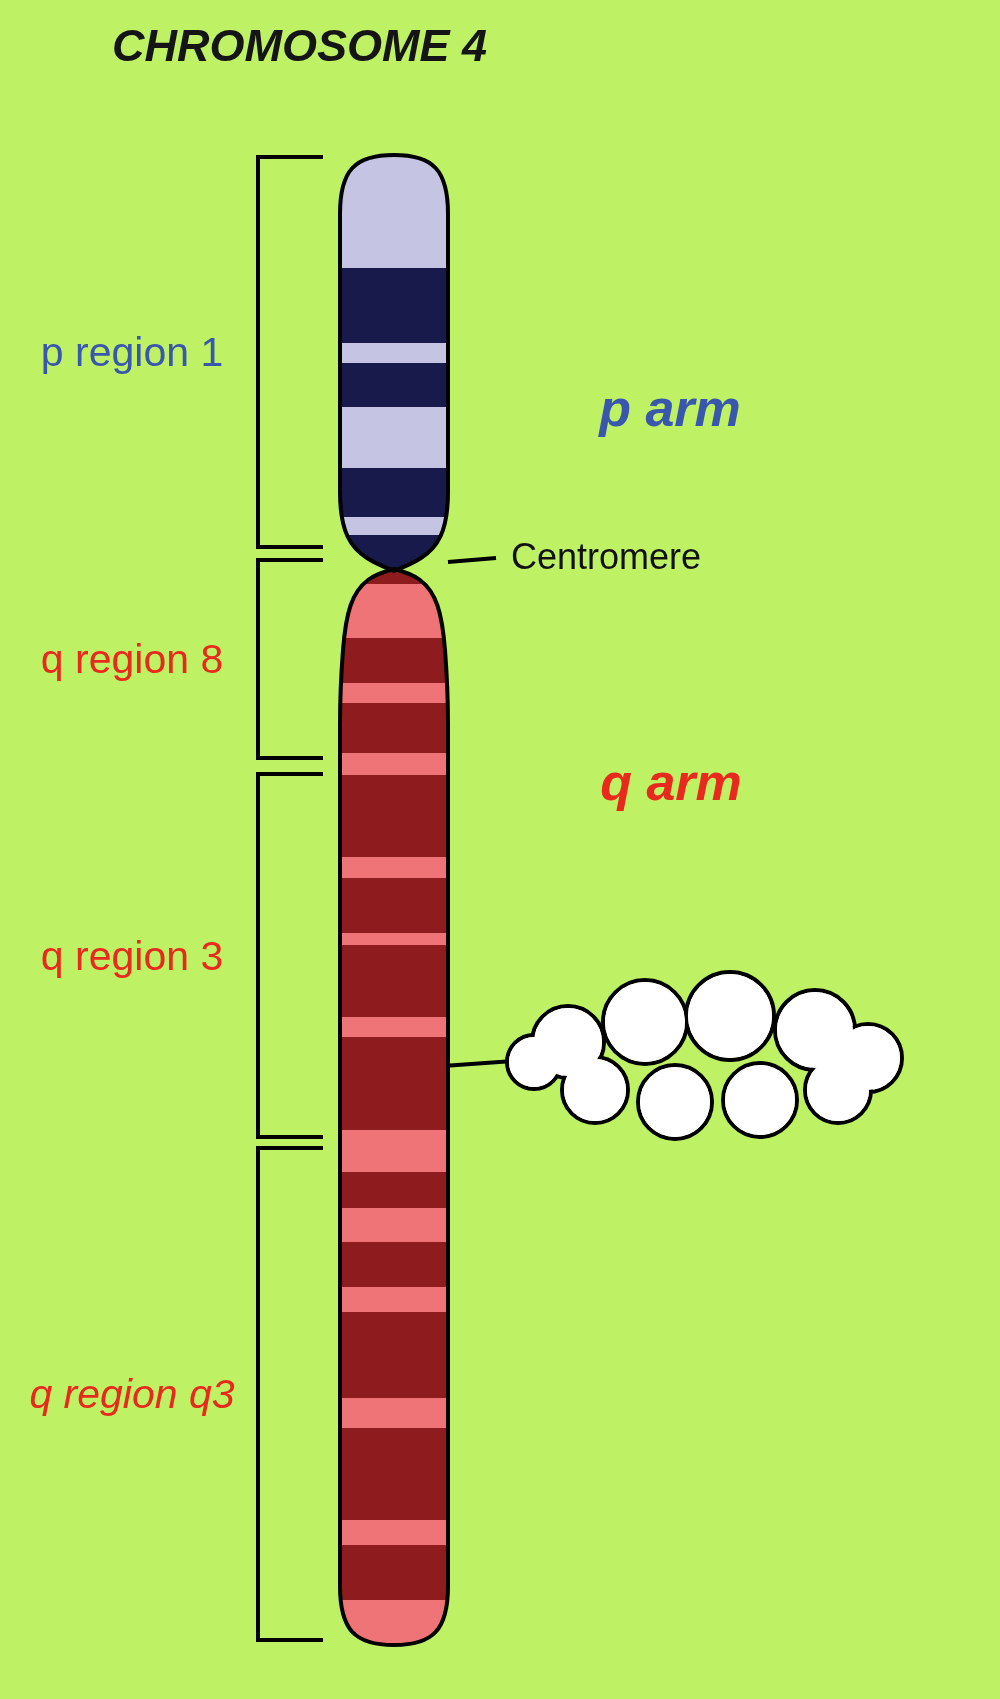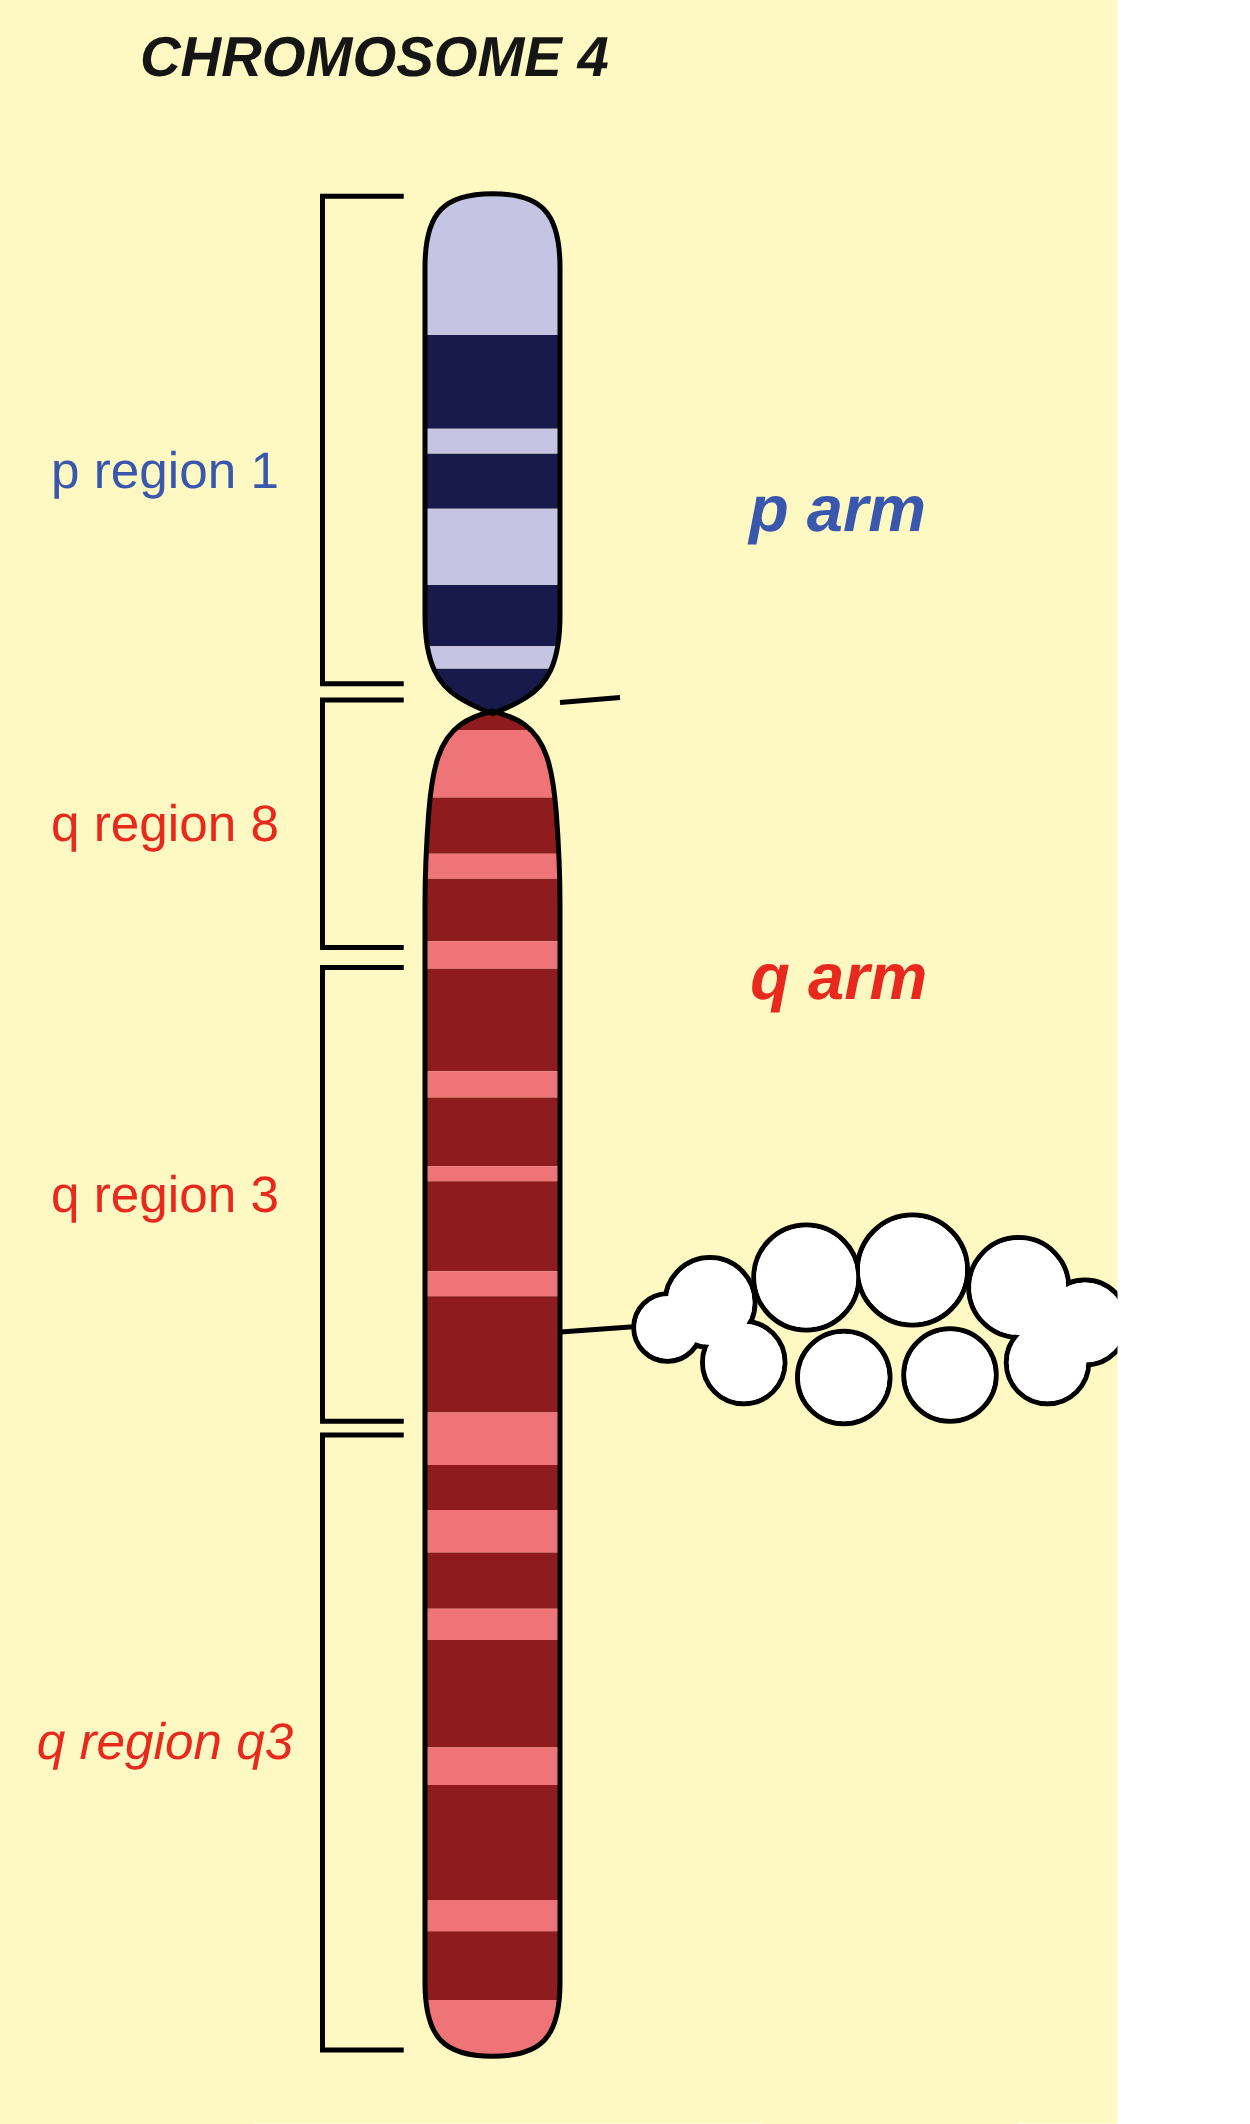--- a/index.html
+++ b/index.html
@@ -1,20 +1,20 @@
 <!DOCTYPE html>
 <html style="--blue-label: #3A57AE; --red-label: #E8291D;"><head>
 <meta charset="utf-8">
 <style>
   html,body { margin:0; padding:0; background:#fff; }
   .stage {
     position:relative;
-    width:894px;
+    width:1000px;
     height:1699px;
-    background:#fef9c3;
+    background:#bef264;
     overflow:hidden;
     font-family:"Liberation Sans", sans-serif;
   }
   .stage svg { position:absolute; left:0; top:0; }
   .txt { position:absolute; white-space:nowrap; }
   .title {
     left:112px; top:20px;
     font-size:45px; font-weight:bold; font-style:italic;
     color:#151515; letter-spacing:0px;
   }
@@ -23,21 +23,21 @@
     transform:translate(-50%,-50%);
   }
   .arm-label.p { color:var(--blue-label); }
   .arm-label.q { color:var(--red-label); }
   .region-label {
     position:absolute;
     font-size:41px;
     transform:translate(-50%,-50%);
     white-space:nowrap;
   }
-  .region-label.blue { color:var(--blue-label);margin-top:25px; }
+  .region-label.blue { color:var(--blue-label); }
   .region-label.red  { color:var(--red-label); }
   .centromere-label {
     left:511px; top:557px;
     font-size:36px; color:#111;
     transform:translateY(-50%);
   }
   .callout-label {
     left:702px; top:1058px;
     font-size:38px; color:#111;
     transform:translate(-50%,-50%);
@@ -137,20 +137,21 @@
       </g>
     </g>
   </svg>
 
   <span class="txt title">CHROMOSOME 4</span>
 
   <span class="txt arm-label p" style="left:670px; top:408px;">p arm</span>
 
   <span class="txt arm-label q" style="left:671px; top:782px;text-align:right;">q arm</span>
 
+  <span class="txt centromere-label">Centromere</span>
 
 
   <div id="region-labels">
       <span class="region-label blue" style="left: 132px; top: 352px;">p region 1</span>
       <span class="region-label red" style="left: 132px; top: 659px;">q region 8</span>
       <span class="region-label red" style="left: 132px; top: 955.5px;">q region 3</span>
       <span class="region-label red" style="left: 132px; top: 1394px; font-style: italic;">q region q3</span>
     </div>
 </div>
 

